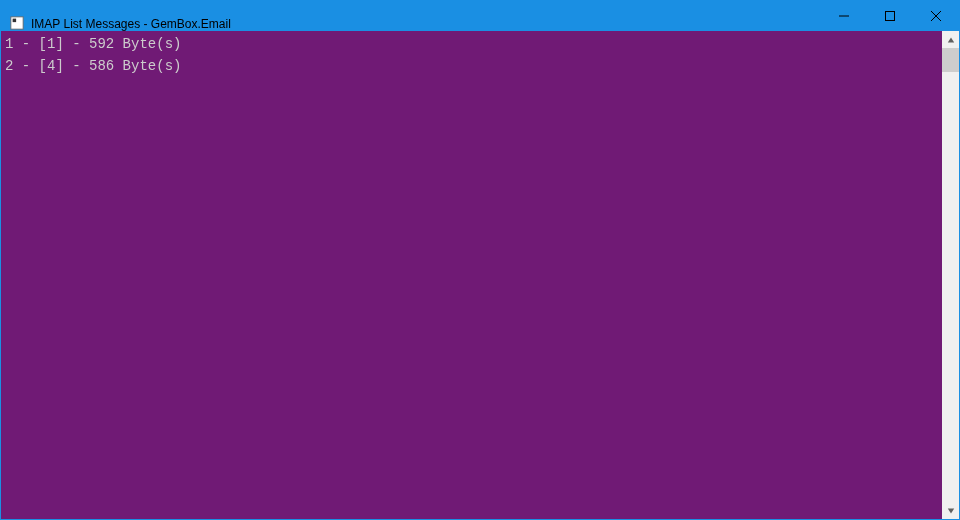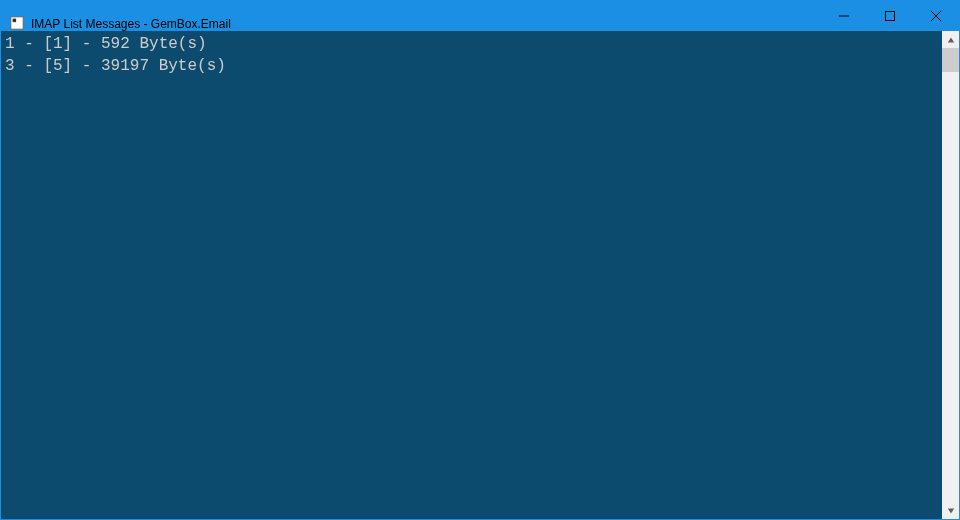--- a/index.html
+++ b/index.html
@@ -71,24 +71,24 @@
       fill: none;
     }
     .client-area {
       flex: 1;
       display: flex;
       background: #000000;
       position: relative;
     }
     .console {
       flex: 1;
-      background: #0c4a6e;
+      background: #701a75;
       color: #cccccc;
       font-family: Consolas, "Courier New", monospace;
-      font-size: 16px;
+      font-size: 14px;
       line-height: 22px;
       padding: 2px 4px;
       white-space: pre;
       overflow: hidden;
     }
     .console-line {
       display: block;
     }
     .scrollbar {
       width: 17px;
@@ -150,21 +150,21 @@
       </div>
       <div class="win-btn">
         <svg viewBox="0 0 10 10">
             <line x1="0" y1="0" x2="10" y2="10"></line>
             <line x1="10" y1="0" x2="0" y2="10"></line>
           </svg>
       </div>
     </div>
   </div>
   <div class="client-area">
-    <div class="console" id="console"><span class="console-line">1 - [1] - 592 Byte(s)</span><span class="console-line">3 - [5] - 39197 Byte(s)</span></div>
+    <div class="console" id="console"><span class="console-line">1 - [1] - 592 Byte(s)</span><span class="console-line">2 - [4] - 586 Byte(s)</span></div>
     <div class="scrollbar">
       <div class="scroll-btn">
         <svg viewBox="0 0 10 10">
             <polygon points="5,2 9,8 1,8"></polygon>
           </svg>
       </div>
       <div class="scroll-track">
         <div class="scroll-thumb"></div>
       </div>
       <div class="scroll-btn">

